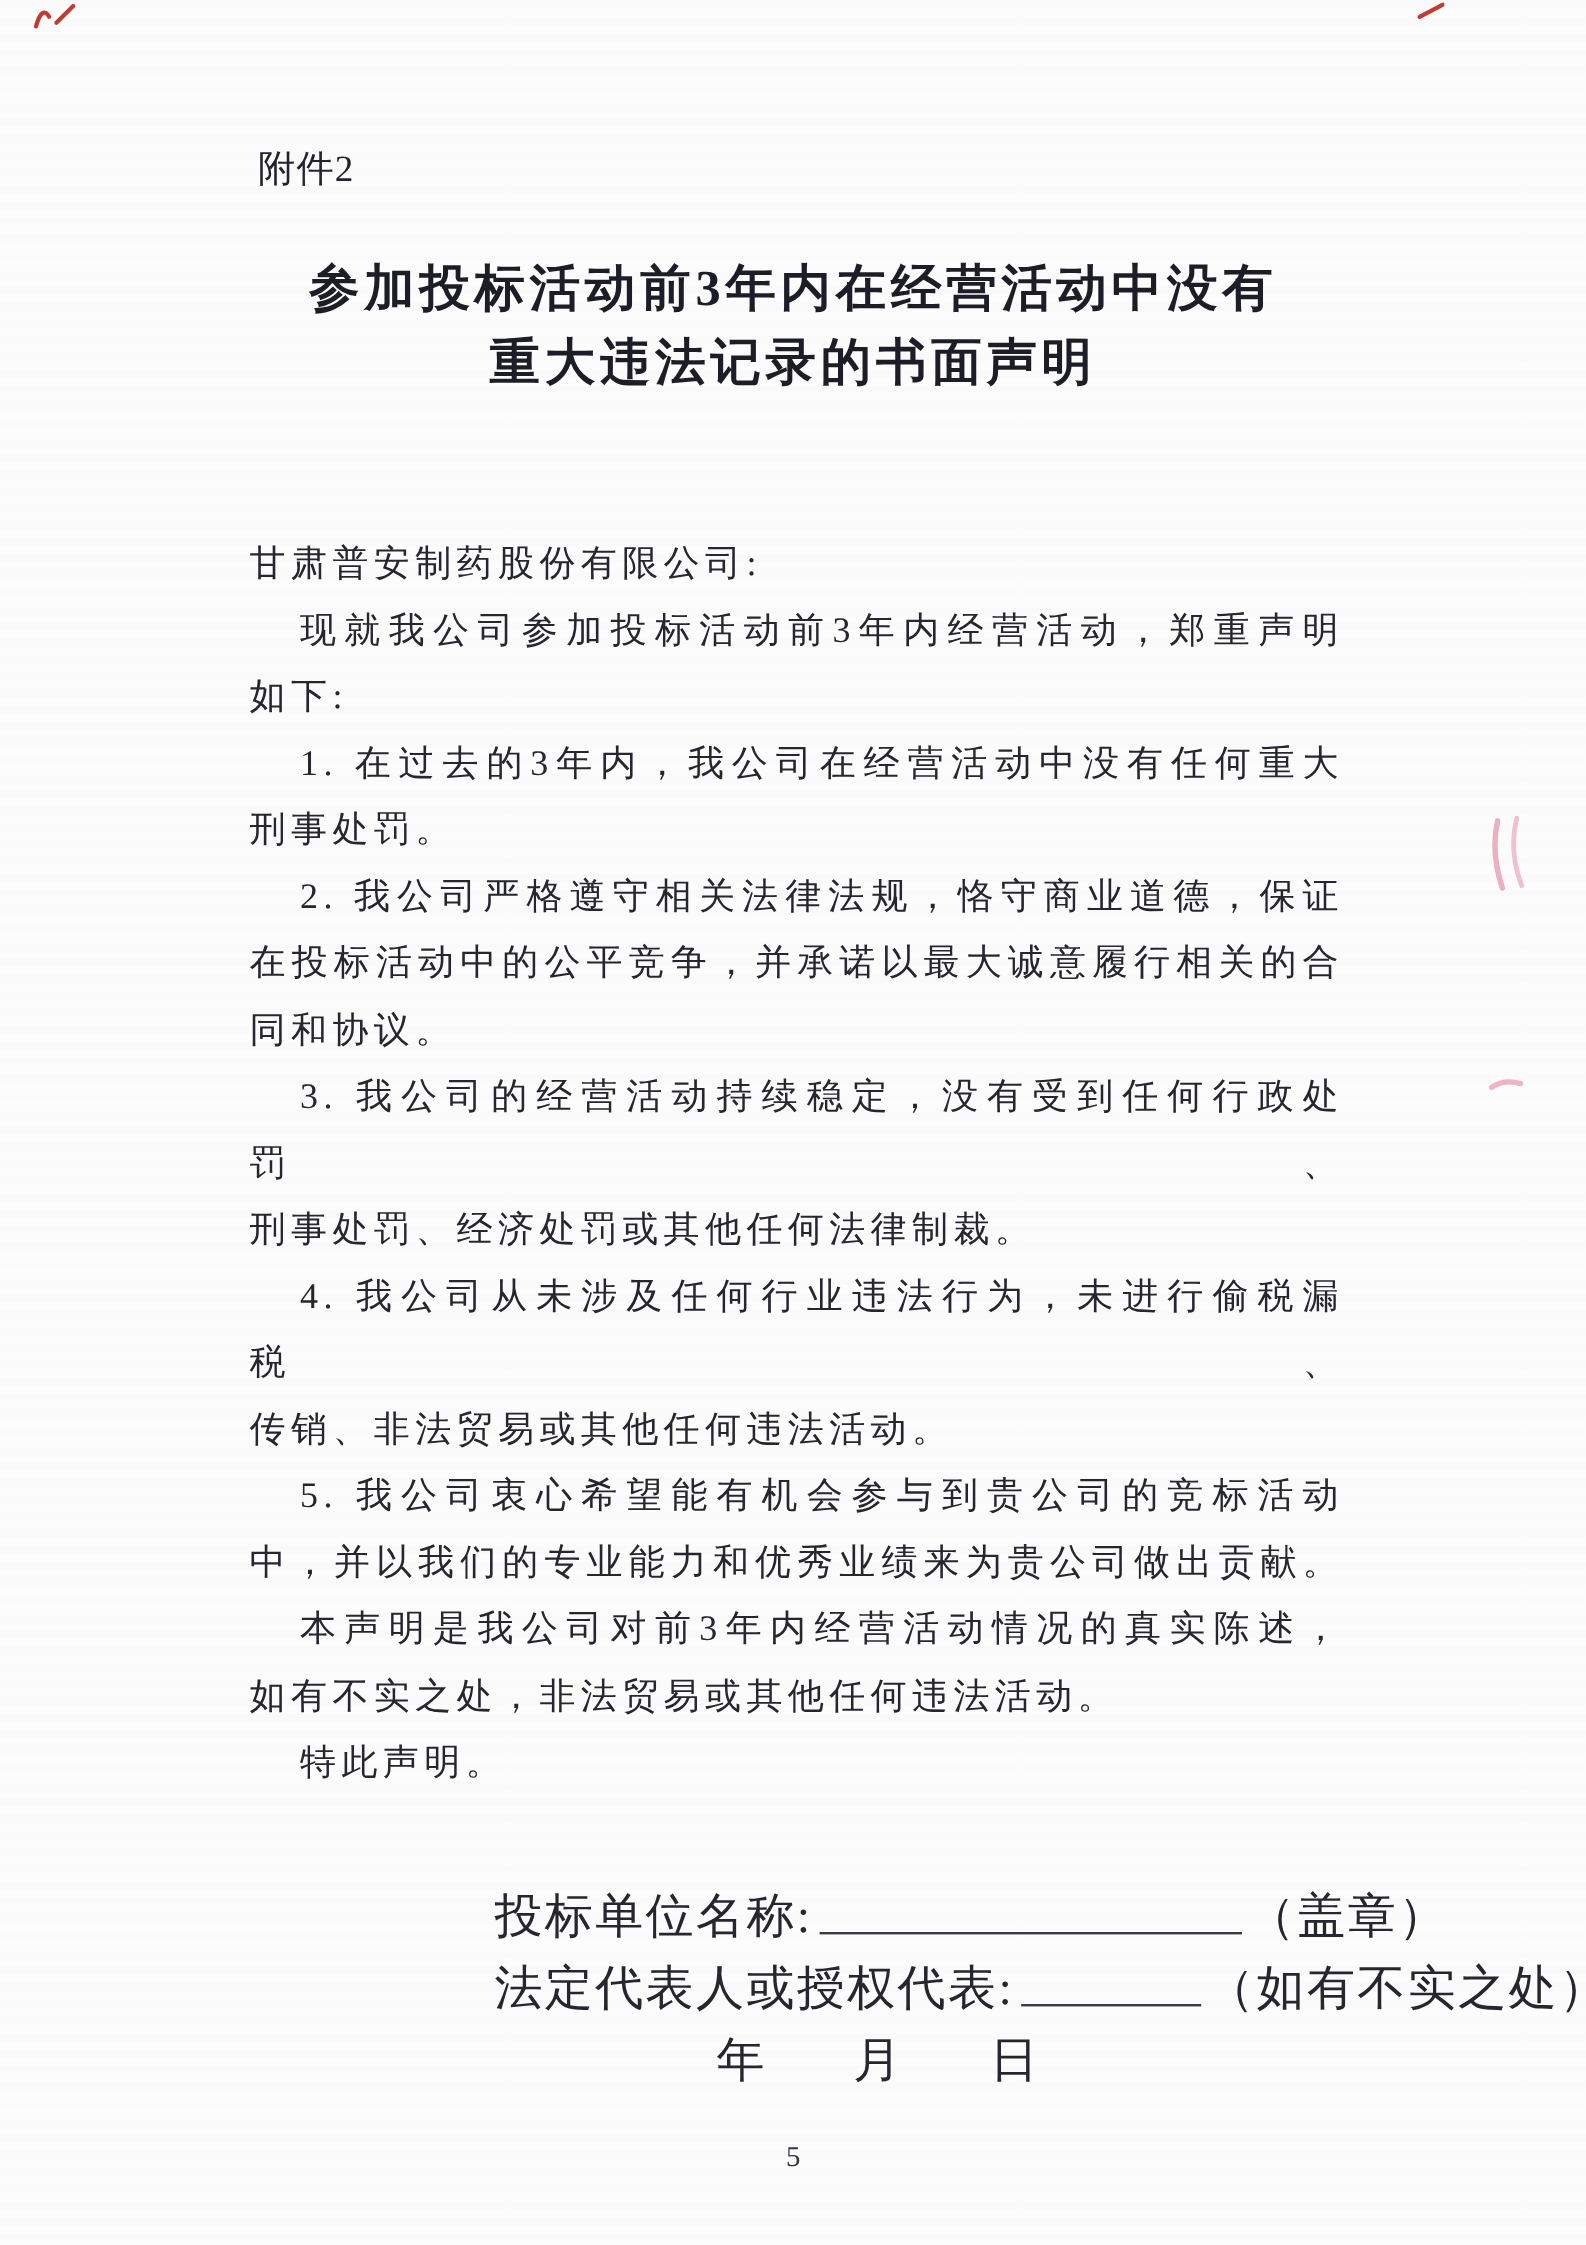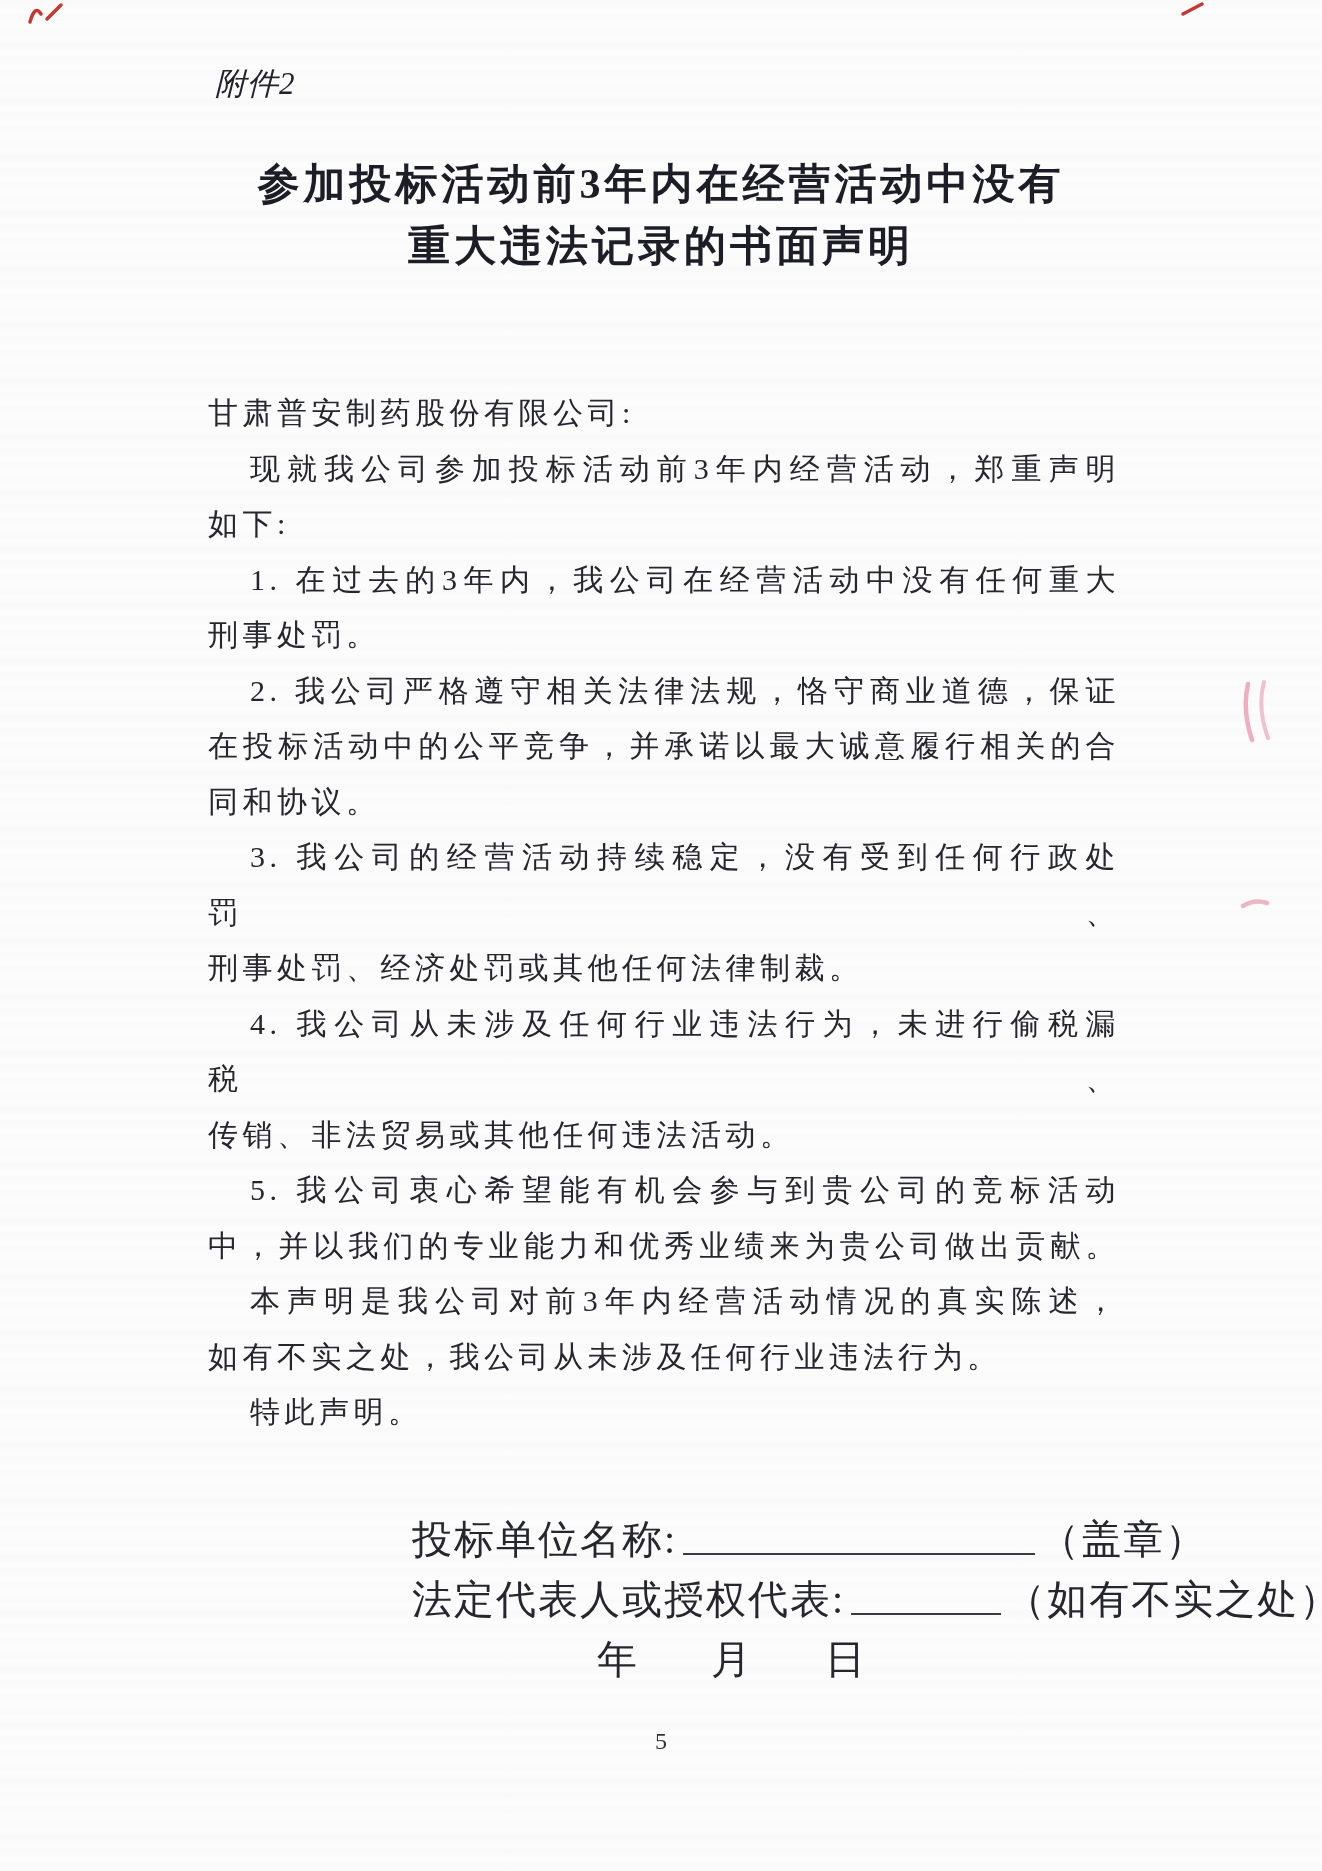--- a/index.html
+++ b/index.html
@@ -19,26 +19,25 @@
         rgba(120,120,130,0.016) 0px,
         rgba(120,120,130,0.016) 7px,
         rgba(255,255,255,0) 7px,
         rgba(255,255,255,0) 14px),
       #fcfcfc;
     color: #2a2a34;
     font-family: "Liberation Serif", "DejaVu Serif", serif;
     overflow: hidden;
   }
   .attachment {
-    padding-top: 63px;
+    padding-top: 120px;
     margin-left: 215px;
     font-size: 31px;
     letter-spacing: 1px;
     color: #23232d;
-    font-style: italic;
   }
   .doc-title {
     margin: 48px 100px 0 100px;
     text-align: center;
     font-size: 42px;
     line-height: 62px;
     font-weight: 700;
     letter-spacing: 4px;
     color: #1d1d27;
   }
@@ -126,21 +125,21 @@
         <div class="line indent justify">2. 我公司严格遵守相关法律法规，恪守商业道德，保证</div>
         <div class="line justify">在投标活动中的公平竞争，并承诺以最大诚意履行相关的合</div>
         <div class="line">同和协议。</div>
         <div class="line indent justify">3. 我公司的经营活动持续稳定，没有受到任何行政处罚、</div>
         <div class="line">刑事处罚、经济处罚或其他任何法律制裁。</div>
         <div class="line indent justify">4. 我公司从未涉及任何行业违法行为，未进行偷税漏税、</div>
         <div class="line">传销、非法贸易或其他任何违法活动。</div>
         <div class="line indent justify">5. 我公司衷心希望能有机会参与到贵公司的竞标活动</div>
         <div class="line justify">中，并以我们的专业能力和优秀业绩来为贵公司做出贡献。</div>
         <div class="line indent justify">本声明是我公司对前3年内经营活动情况的真实陈述，</div>
-        <div class="line">如有不实之处，我公司从未涉及任何行业违法行为。</div>
+        <div class="line">如有不实之处，非法贸易或其他任何违法活动。</div>
         <div class="line indent">特此声明。</div>
       </div>
   </div>
 
   <div class="sig-block">
     <div class="sig-line"><span>投标单位名称:</span><span class="blank blank-long"></span><span>（盖章）</span></div>
     <div class="sig-line"><span>法定代表人或授权代表:</span><span class="blank blank-short"></span><span>（如有不实之处）</span></div>
     <div class="date-line"><span>年</span><span>月</span><span>日</span></div>
   </div>
 

